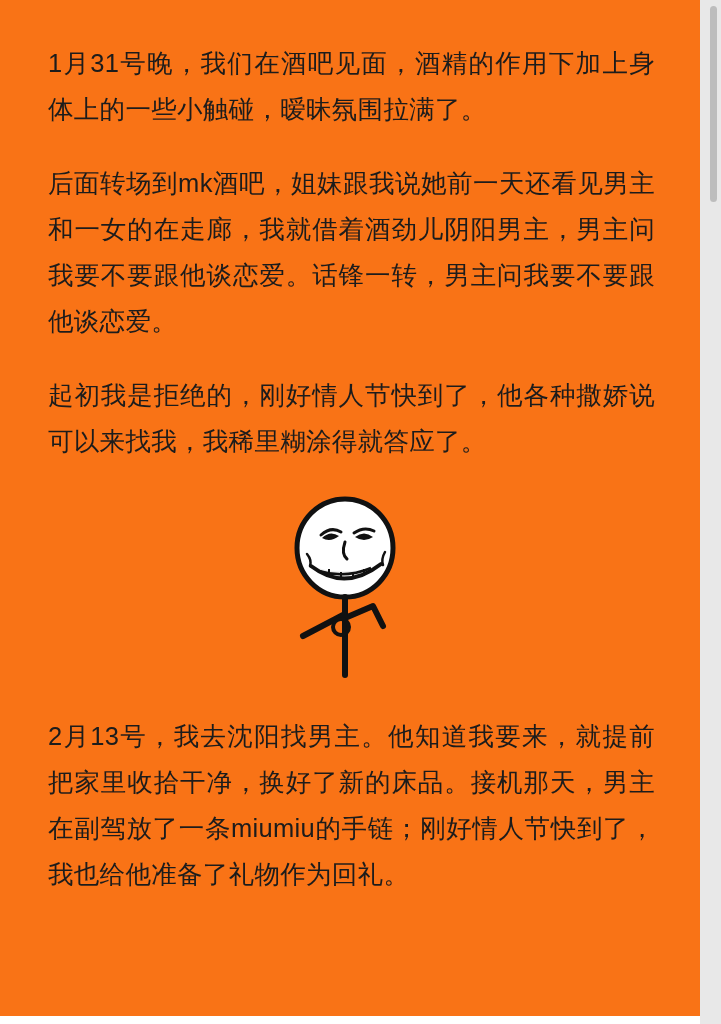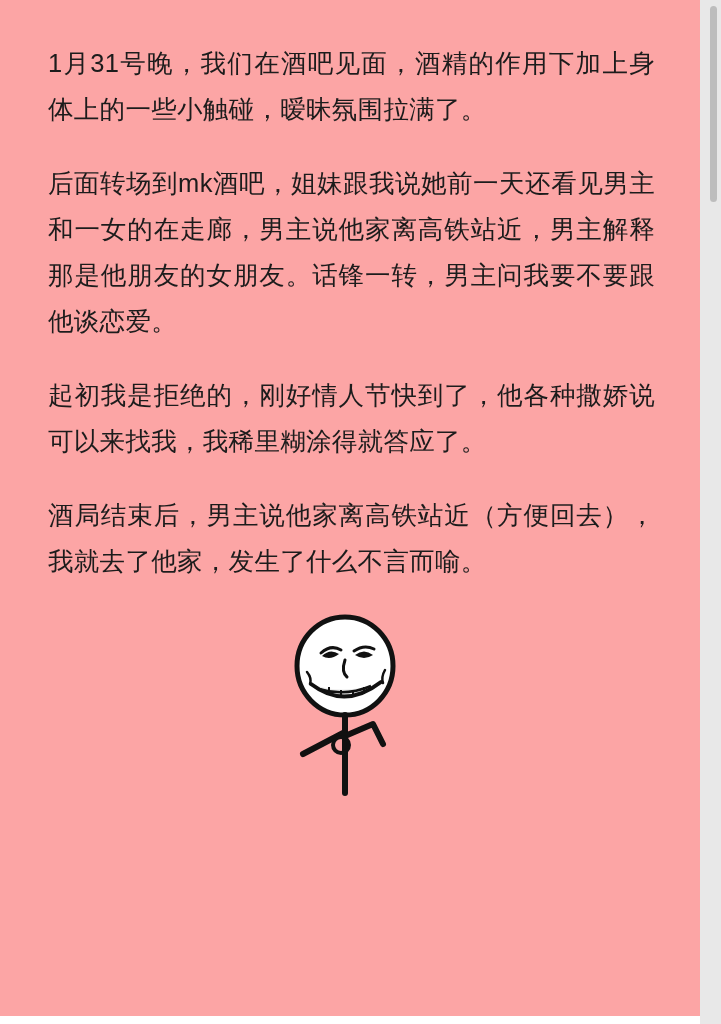--- a/index.html
+++ b/index.html
@@ -13,21 +13,21 @@
     position: relative;
     overflow: hidden;
     font-family: "Liberation Sans", sans-serif;
   }
   .page {
     position: absolute;
     left: 0;
     top: 0;
     width: 721px;
     height: 1024px;
-    background: #fca5a5;
+    background: #f97316;
     box-sizing: border-box;
   }
   .content {
     position: absolute;
     left: 0;
     top: 0;
     width: 700px;
     height: 1024px;
     padding: 40px 45px 0 48px;
     box-sizing: border-box;
@@ -84,25 +84,24 @@
 </style>
 </head>
 <body>
 
 <div class="page">
 
   <div class="content">
 
     <p class="para">1月31号晚，我们在酒吧见面，酒精的作用下加上身体上的一些小触碰，暧昧氛围拉满了。</p>
 
-    <p class="para">后面转场到mk酒吧，姐妹跟我说她前一天还看见男主和一女的在走廊，男主说他家离高铁站近，男主解释那是他朋友的女朋友。话锋一转，男主问我要不要跟他谈恋爱。</p>
+    <p class="para">后面转场到mk酒吧，姐妹跟我说她前一天还看见男主和一女的在走廊，我就借着酒劲儿阴阳男主，男主问我要不要跟他谈恋爱。话锋一转，男主问我要不要跟他谈恋爱。</p>
 
     <p class="para">起初我是拒绝的，刚好情人节快到了，他各种撒娇说可以来找我，我稀里糊涂得就答应了。</p>
 
-    <p class="para tight">酒局结束后，男主说他家离高铁站近（方便回去），我就去了他家，发生了什么不言而喻。</p>
 
     <div class="meme-wrap">
       <svg class="meme" viewBox="0 0 170 195">
 
         <ellipse cx="78" cy="56" rx="48" ry="49" fill="#ffffff" stroke="#111111" stroke-width="5"></ellipse>
 
         <path d="M55 46 q8 -8 17 -2 q-9 7 -17 2 z" fill="#111111"></path>
         <path d="M54 43 q10 -9 20 -3" fill="none" stroke="#111111" stroke-width="3" stroke-linecap="round"></path>
 
         <path d="M88 45 q9 -7 18 0 q-9 6 -18 0 z" fill="#111111"></path>
@@ -121,20 +120,21 @@
         <path d="M78 105 l0 78" fill="none" stroke="#111111" stroke-width="6" stroke-linecap="round"></path>
 
         <path d="M78 122 l-42 22" fill="none" stroke="#111111" stroke-width="6" stroke-linecap="round"></path>
 
         <path d="M78 126 l28 -12 l10 20" fill="none" stroke="#111111" stroke-width="6" stroke-linecap="round" stroke-linejoin="round"></path>
 
         <circle cx="74" cy="135" r="8" fill="none" stroke="#111111" stroke-width="4"></circle>
       </svg>
     </div>
 
+    <p class="para">2月13号，我去沈阳找男主。他知道我要来，就提前把家里收拾干净，换好了新的床品。接机那天，男主在副驾放了一条miumiu的手链；刚好情人节快到了，我也给他准备了礼物作为回礼。</p>
 
   </div>
 
   <div class="bottom-fade"></div>
 
   <div class="scroll-track">
     <div class="scroll-thumb"></div>
   </div>
 
 </div>

